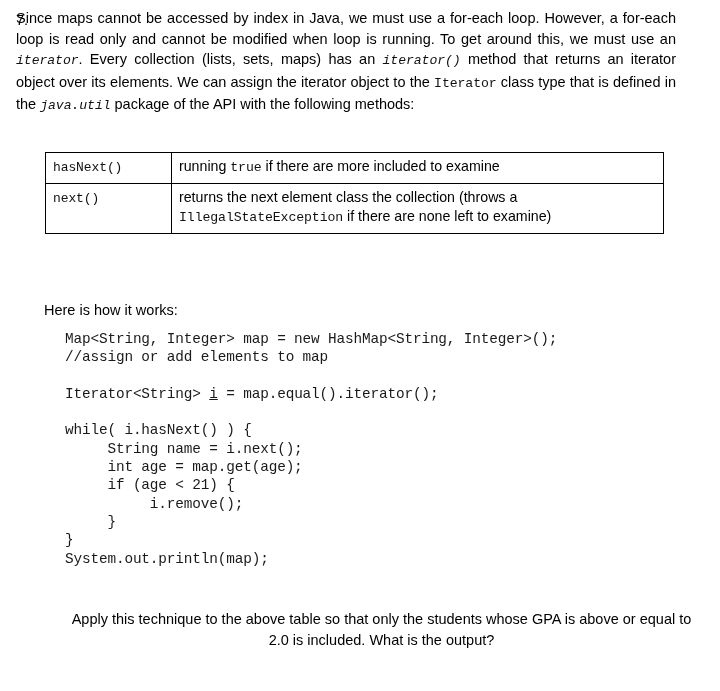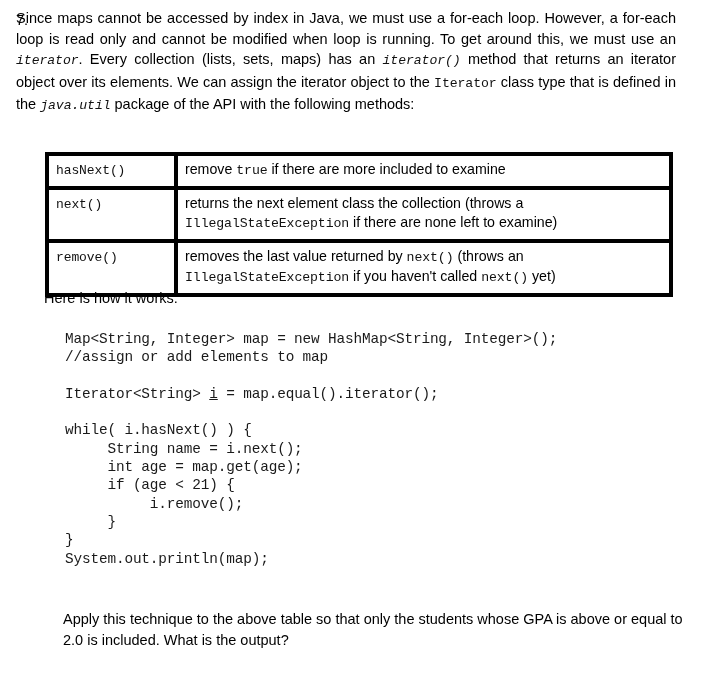--- a/index.html
+++ b/index.html
@@ -75,42 +75,42 @@
     top: 152px;
     width: 568px;
   }
   table.methods {
     border-collapse: collapse;
     width: 568px;
     table-layout: fixed;
     background: #ffffff;
   }
   table.methods td {
-    border: 4px solid #000000;
+    border: 1px solid #000000;
     vertical-align: top;
     padding: 4px 18px 5px 7px;
     font-size: 14.2px;
     line-height: 19.5px;
   }
   td.m-name {
     width: 100px;
     white-space: nowrap;
   }
   td.m-desc {
     width: 466px;
   }
   td.m-name .mono {
     font-size: 13px;
   }
 
   
   .works-label {
     position: absolute;
     left: 44px;
-    top: 288px;
+    top: 300px;
     font-size: 14.5px;
     line-height: 20px;
   }
 
   
   .code-block {
     position: absolute;
     left: 65px;
     top: 330px;
     width: 620px;
@@ -128,50 +128,46 @@
   }
 
   
   .closing {
     position: absolute;
     left: 63px;
     top: 609px;
     width: 637px;
     font-size: 14.5px;
     line-height: 20.6px;
-    text-align: left;
+    text-align: center;
     margin: 0;
   }
 </style>
 </head>
 <body>
 
 <div class="page">
 
   <div class="question">
     <span class="q-number">7.</span>
     <div class="q-body">
       <p class="para-justified"><span>Since maps cannot be accessed by index in Java, we must use a for-each loop. However, a for-each loop is read only and cannot be modified when loop is running. To get around this, we must use an </span><span class="mono-i">iterator</span><span>. Every collection (lists, sets, maps) has an </span><span class="mono-i">iterator()</span><span> method that returns an iterator object over its elements. We can assign the iterator object to the </span><span class="mono">Iterator</span><span> class type that is defined in the </span><span class="mono-i">java.util</span><span> package of the API  with the following methods:</span></p>
     </div>
   </div>
 
   <div class="methods-table-wrap">
     <table class="methods">
       <tbody>
         <tr>
           <td class="m-name"><span class="mono">hasNext()</span></td>
-          <td class="m-desc"><span>remove </span><span class="mono">true</span><span> if there are more included to examine</span></td>
+          <td class="m-desc"><span>running </span><span class="mono">true</span><span> if there are more included to examine</span></td>
         </tr>
         <tr>
           <td class="m-name"><span class="mono">next()</span></td>
           <td class="m-desc"><span>returns the next element class the collection (throws a </span><span class="mono">IllegalStateException</span><span> if there are none left to examine)</span></td>
-        </tr>
-        <tr>
-          <td class="m-name"><span class="mono">remove()</span></td>
-          <td class="m-desc"><span>removes the last value returned by </span><span class="mono">next()</span><span>   (throws an </span><span class="mono">IllegalStateException</span><span> if you haven't called </span><span class="mono">next()</span><span> yet)</span></td>
         </tr>
       </tbody>
     </table>
   </div>
 
   <div class="works-label">Here is how it works:</div>
 
   <pre class="code-block"><span>Map&lt;String, Integer&gt; map = new HashMap&lt;String, Integer&gt;();</span>
 <span>//assign or add elements to map</span>
 <span></span>

